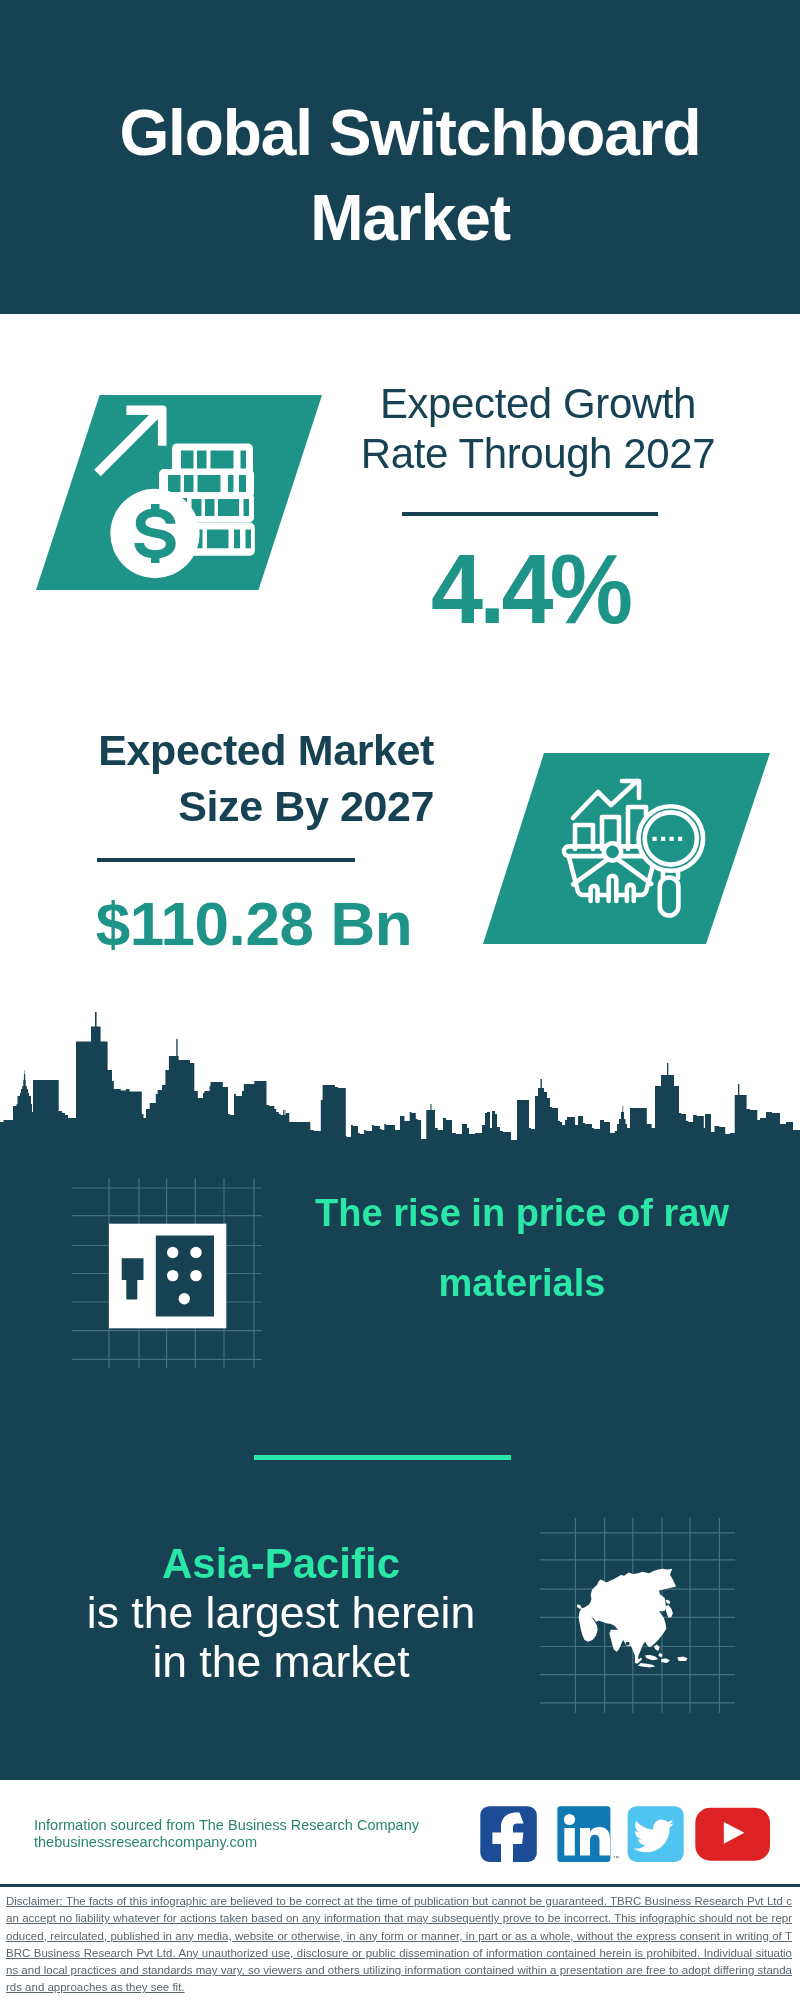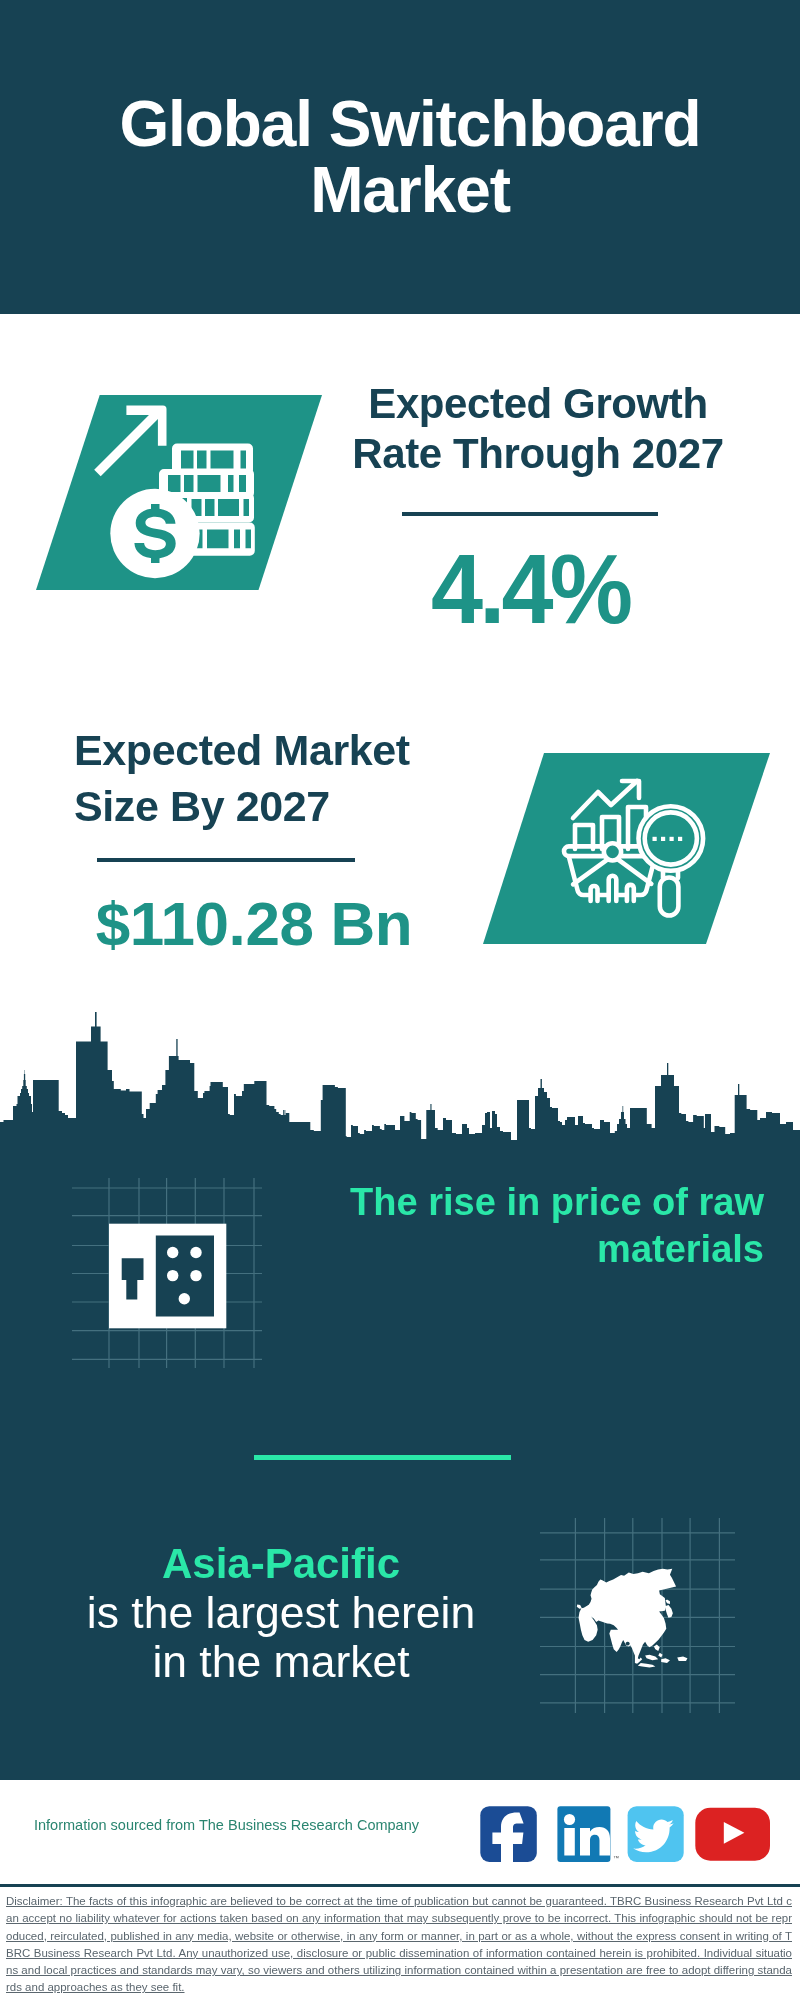--- a/index.html
+++ b/index.html
@@ -3,47 +3,47 @@
 <meta charset="utf-8">
 <title>Global Switchboard Market</title>
 <style>
   html,body{margin:0;padding:0;background:#ffffff;}
   body{width:800px;height:2000px;font-family:"Liberation Sans",sans-serif;overflow:hidden;}
   .page{position:relative;width:800px;height:2000px;background:#fff;overflow:hidden;}
 
   
   .header{position:absolute;left:0;top:0;width:800px;height:314px;background:#174253;}
   .header-title{position:absolute;left:110px;top:91px;width:600px;margin:0;text-align:center;color:#ffffff;
-    font-size:64px;line-height:66px;font-weight:bold;letter-spacing:-1.1px;}
+    font-size:64px;line-height:85px;font-weight:bold;letter-spacing:-1.1px;}
 
   
   .stat1-head{position:absolute;left:338px;top:379px;width:400px;text-align:center;color:#174253;
-    font-size:42px;line-height:49.5px;font-weight:bold;letter-spacing:-0.4px;}
+    font-size:42px;line-height:49.5px;font-weight:normal;letter-spacing:-0.4px;}
   .stat1-rule{position:absolute;left:402px;top:512px;width:256px;height:4px;background:#174253;}
   .stat1-val{position:absolute;left:330px;top:543px;width:400px;text-align:center;color:#1E9387;
     font-size:99px;line-height:92px;font-weight:bold;letter-spacing:-4px;transform:scaleX(0.945);}
 
   
-  .stat2-head{position:absolute;left:74px;top:723px;width:360px;text-align:left;color:#174253;
+  .stat2-head{position:absolute;left:74px;top:723px;width:360px;text-align:right;color:#174253;
     font-size:43px;line-height:55.5px;font-weight:bold;letter-spacing:-0.4px;}
   .stat2-rule{position:absolute;left:97px;top:858px;width:258px;height:4px;background:#174253;}
   .stat2-val{position:absolute;left:54px;top:888px;width:400px;text-align:center;color:#1E9387;
     font-size:62px;line-height:72px;font-weight:bold;letter-spacing:-0.4px;}
 
   
   .icon1{position:absolute;left:30px;top:390px;}
   .icon2{position:absolute;left:477px;top:748px;}
   .icon3{position:absolute;left:72px;top:1178px;}
   .icon4{position:absolute;left:540px;top:1518px;}
 
   
   .darkband{position:absolute;left:0;top:1140px;width:800px;height:639.5px;background:#174253;}
   .skyline{position:absolute;left:0;top:1000px;width:800px;height:160px;display:block;}
-  .fact1{position:absolute;left:304px;top:1178px;width:460px;text-align:right;color:#ffffff;
-    font-size:41px;line-height:46px;}
+  .fact1{position:absolute;left:292px;top:1178px;width:460px;text-align:center;color:#ffffff;
+    font-size:41px;line-height:69px;}
   .fact1 .hl{font-size:38px;}
   .hl{color:#2AE7A8;font-weight:bold;}
   .mid-rule{position:absolute;left:254px;top:1455px;width:257px;height:4.5px;background:#2AE7A8;}
   .fact2{position:absolute;left:81px;top:1539px;width:400px;text-align:center;color:#ffffff;
     font-size:44.5px;line-height:48.8px;}
   .fact2 .hl{font-size:42px;}
 
   
   .footer{position:absolute;left:0;top:1779.5px;width:800px;height:210px;background:#ffffff;}
   .src{position:absolute;left:34px;top:1817px;color:#2a8570;font-family:Liberation Sans, sans-serif;font-size:14.5px;line-height:17px;}
@@ -176,20 +176,21 @@
   </svg>
 
   <div class="fact2">
     <span class="hl">Asia-Pacific</span><br>
     <span>is the largest herein in the market</span>
   </div>
 
   <div class="footer"></div>
   <div class="src">
     <div>Information sourced from The Business Research Company</div>
+    <div>thebusinessresearchcompany.com</div>
   </div>
   <svg class="socials" width="300" height="70" viewBox="478 1800 300 70">
     <g>
       <rect x="480.3" y="1806.2" width="56.5" height="55.7" rx="9" fill="#1B4C95"></rect>
       <path d="M519.5 1812.5 c-11.5 -0.9 -18.5 4.4 -18.5 14.6 v5.4 h-8.6 v11.6 h8.6 v19.8 h12 v-19.8 h9.1 l1.3 -11.6 h-10.4 v-4.2 c0 -3.4 1.1 -4.8 4.8 -4.8 h5.8 z" fill="#ffffff"></path>
     </g>
     <g>
       <rect x="557.4" y="1806.2" width="53" height="55.7" rx="3" fill="#1179B4"></rect>
       <circle cx="569.5" cy="1819.5" r="5.6" fill="#ffffff"></circle>
       <rect x="564.3" y="1828" width="10.5" height="27.5" fill="#ffffff"></rect>

